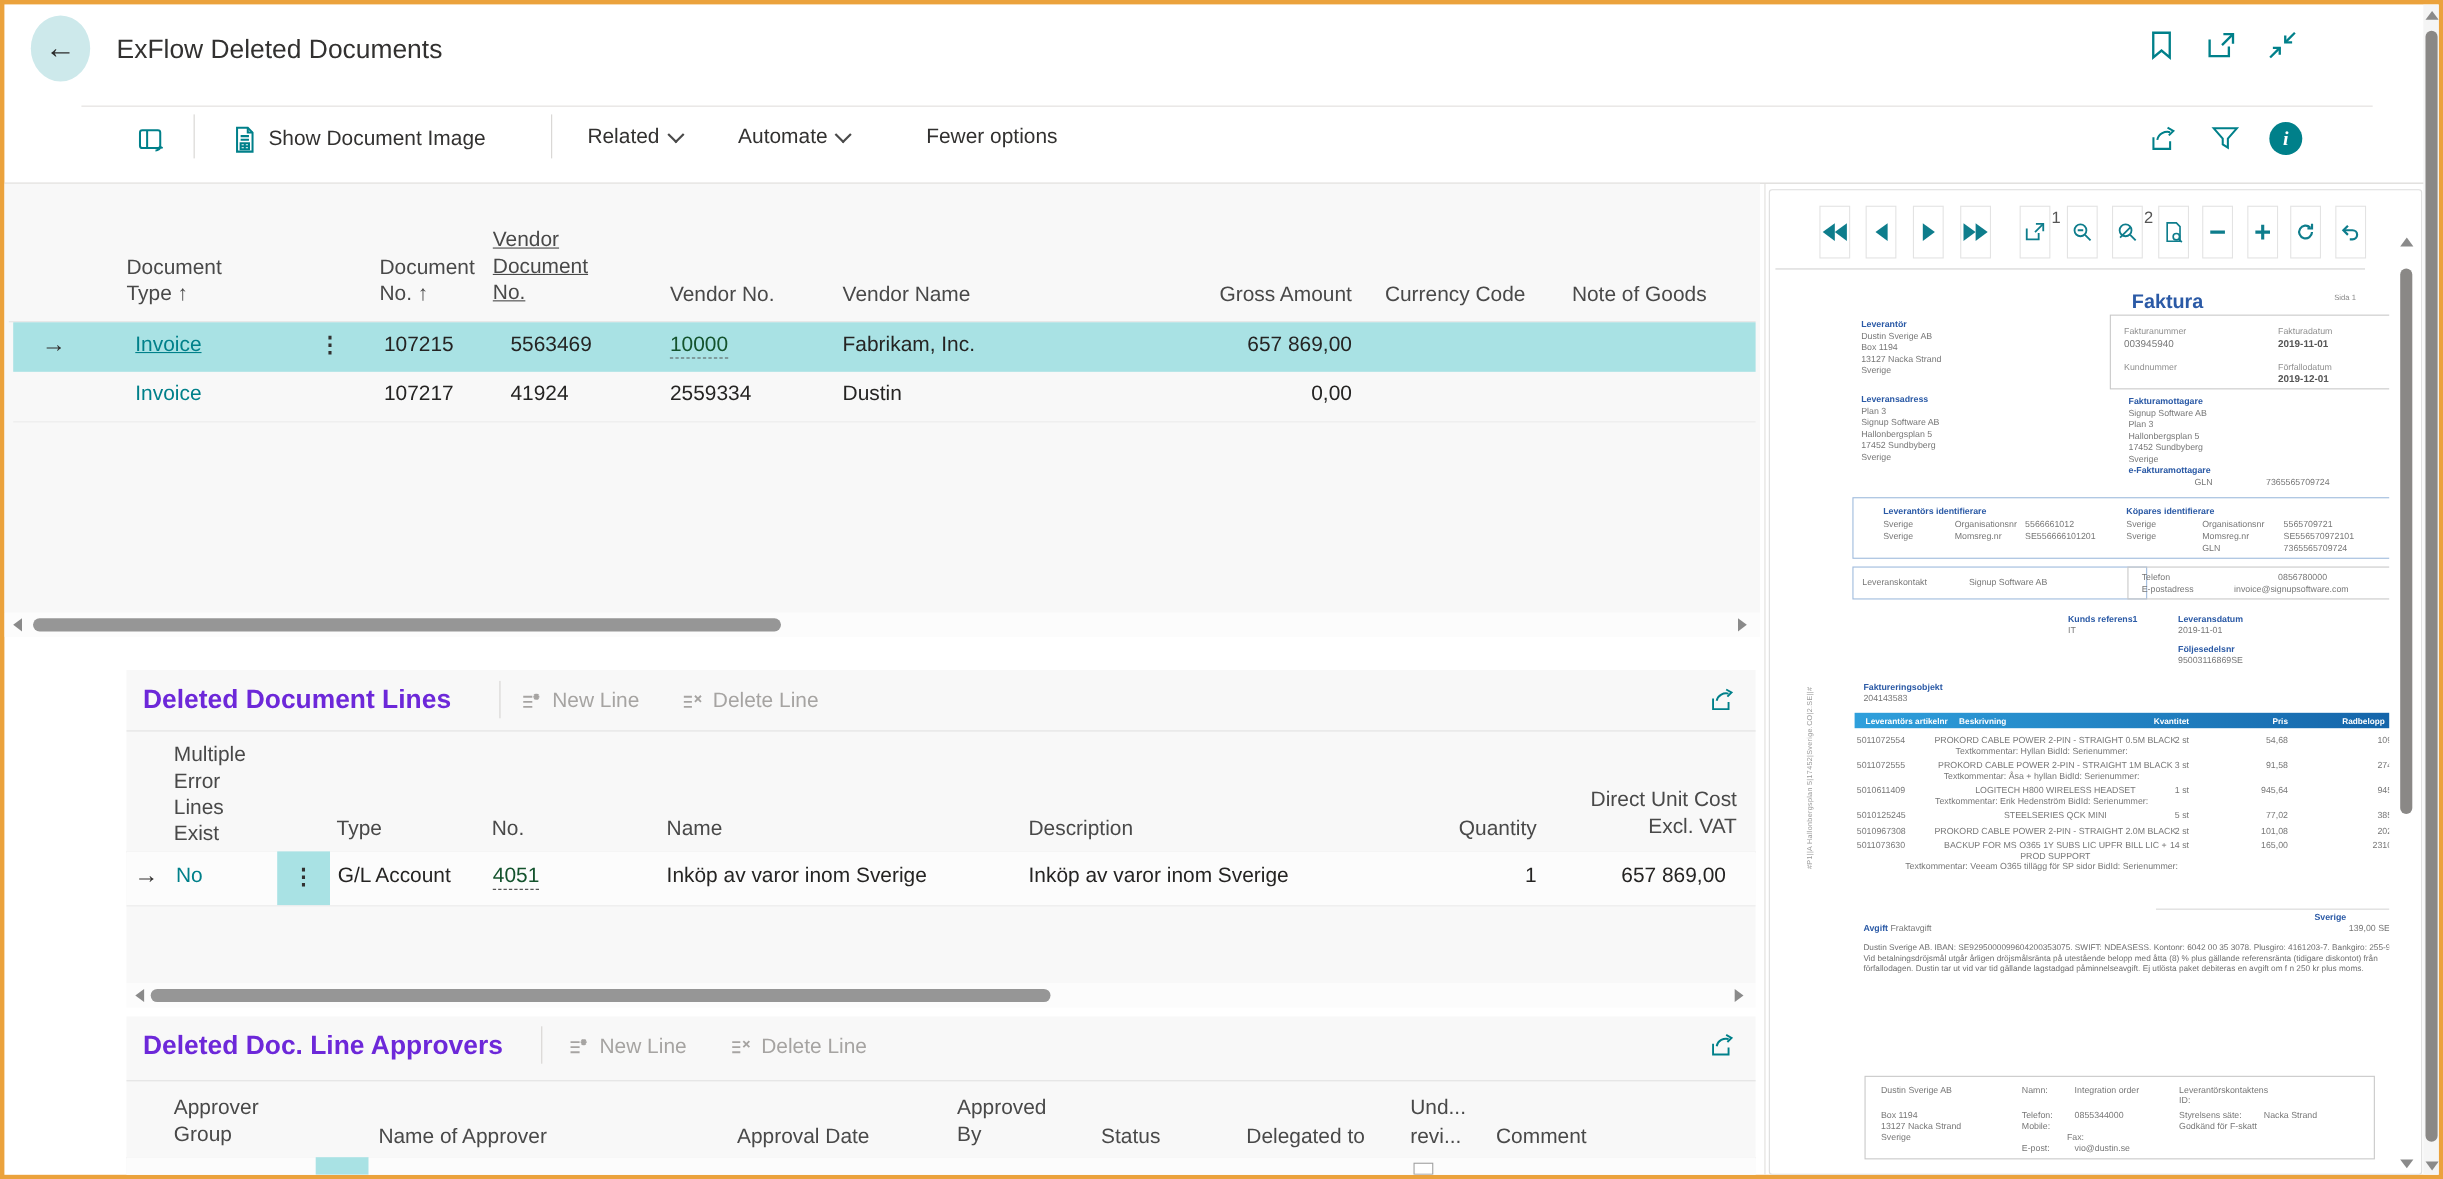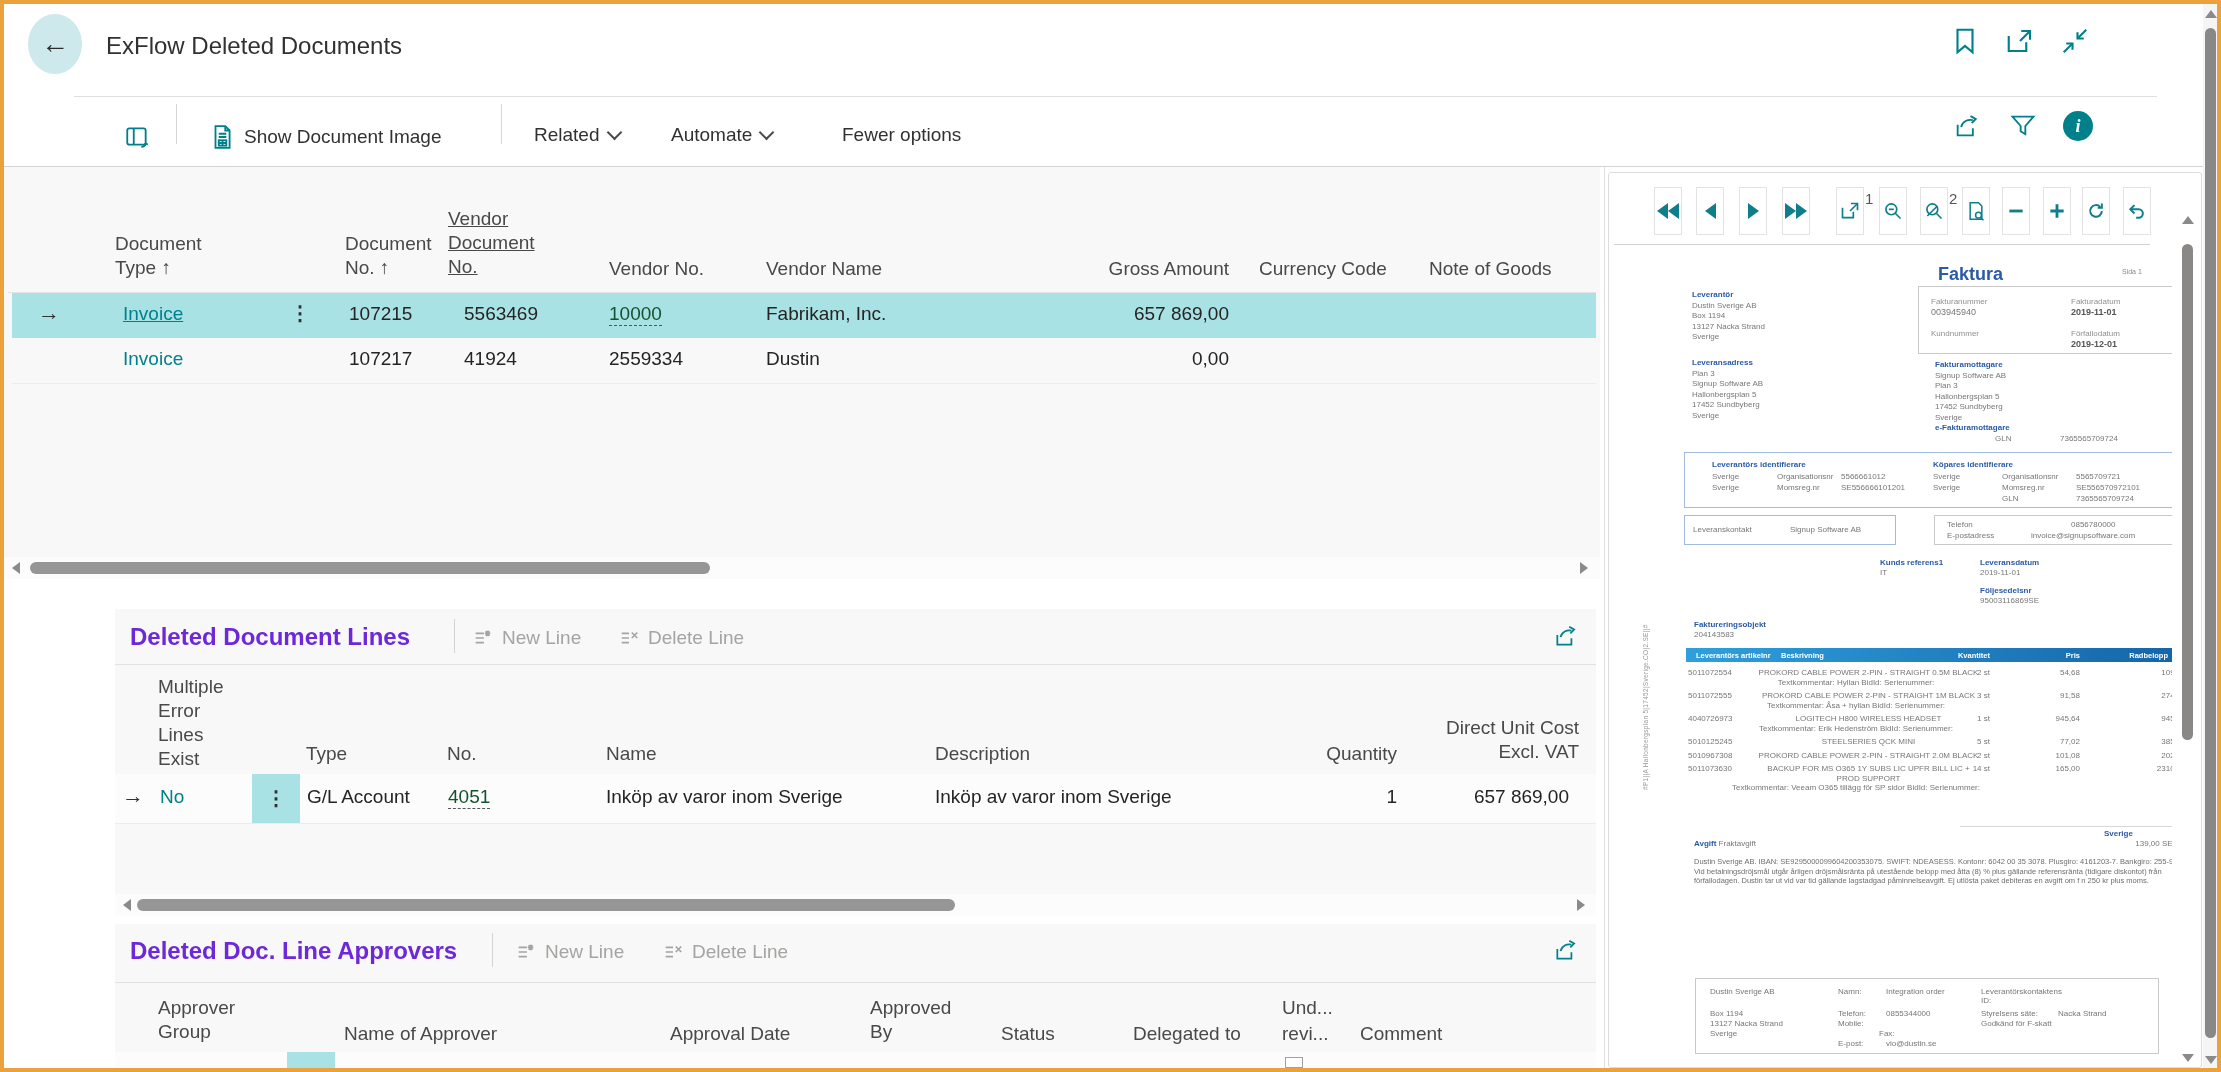--- a/index.html
+++ b/index.html
@@ -19,21 +19,21 @@
   
   .back-circle { left:24px; top:10px; width:54px; height:60px; border-radius:50%;
     background:#CDE9EB; display:flex; align-items:center; justify-content:center;
     font-size:28px; color:#2b2b2b; cursor:pointer; }
   .page-title { left:102px; top:28px; font-size:24px; color:#323130; }
   .hdr-icon { top:22px; width:30px; height:30px; cursor:pointer; }
   .hdr-divider { left:70px; right:60px; top:92px; height:1px; background:#E1DFDD; }
 
   
   .bar-divider { left:0; right:0; top:162px; height:1px; background:#D6D4D2; }
-  .ab-item { top:120px; font-size:19px; color:#323130; cursor:pointer; display:flex; align-items:center; gap:9px; }
+  .ab-item { top:110px; font-size:19px; color:#323130; cursor:pointer; display:flex; align-items:center; gap:9px; }
   .ab-sep { top:100px; width:1px; height:40px; background:#D6D4D2; }
   .chev { width:11px; height:11px; border-right:2px solid #4a4a4a; border-bottom:2px solid #4a4a4a;
     transform:rotate(45deg); margin-top:-6px; display:inline-block; }
 
   
   .grid-bg { left:0; top:163px; width:1596px; height:390px; background:#F8F8F8; }
   .col-h { position:absolute; font-size:19px; color:#494949; line-height:24px; }
   .r { text-align:right; }
   .grid-hline { position:absolute; height:1px; background:#E4E4E4; }
   .doc-row { position:absolute; left:8px; width:1584px; height:45px; }
@@ -464,21 +464,21 @@
     <div style="position:absolute; left:248px; top:19px;">Sverige</div>
     <div style="position:absolute; left:317px; top:19px;">Organisationsnr</div>
     <div style="position:absolute; left:391px; top:19px;">5565709721</div>
     <div style="position:absolute; left:248px; top:30px;">Sverige</div>
     <div style="position:absolute; left:317px; top:30px;">Momsreg.nr</div>
     <div style="position:absolute; left:391px; top:30px;">SE556570972101</div>
     <div style="position:absolute; left:317px; top:41px;">GLN</div>
     <div style="position:absolute; left:391px; top:41px;">7365565709724</div>
   </div>
 
-  <div class="inv-box-blue" style="left:24px; top:259px; width:212px; height:30px;">
+  <div class="inv-box-blue" style="left:24px; top:259px; width:268px; height:30px;">
     <div style="position:absolute; left:8px; top:9px;">Leveranskontakt</div>
     <div style="position:absolute; left:105px; top:9px;">Signup Software AB</div>
   </div>
   <div class="inv-box" style="left:274px; top:259px; width:246px; height:30px;">
     <div style="position:absolute; left:12px; top:4px;">Telefon</div>
     <div style="position:absolute; left:96px; top:4px;margin-left:40px;">0856780000</div>
     <div style="position:absolute; left:12px; top:15px;">E-postadress</div>
     <div style="position:absolute; left:96px; top:15px;">invoice@signupsoftware.com</div>
   </div>
 
@@ -512,21 +512,21 @@
     </div>
     <div class="item-row">
       <span class="item-nr">5011072555</span>
       <div class="item-desc">PROKORD CABLE POWER 2-PIN - STRAIGHT 1M BLACK</div>
       <div class="item-comment">Textkommentar: Åsa + hyllan BidId: Serienummer:</div>
       <span class="item-num" style="left:240px; width:64px;">3 st</span>
       <span class="item-num" style="left:330px; width:64px;">91,58</span>
       <span class="item-num" style="left:430px; width:88px;">274,74 SEK</span>
     </div>
     <div class="item-row">
-      <span class="item-nr">4040726973</span>
+      <span class="item-nr">5010611409</span>
       <div class="item-desc">LOGITECH H800 WIRELESS HEADSET</div>
       <div class="item-comment">Textkommentar: Erik Hedenström BidId: Serienummer:</div>
       <span class="item-num" style="left:240px; width:64px;">1 st</span>
       <span class="item-num" style="left:330px; width:64px;">945,64</span>
       <span class="item-num" style="left:430px; width:88px;">945,64 SEK</span>
     </div>
     <div class="item-row">
       <span class="item-nr">5010125245</span>
       <div class="item-desc">STEELSERIES QCK MINI</div>
       <span class="item-num" style="left:240px; width:64px;">5 st</span>

